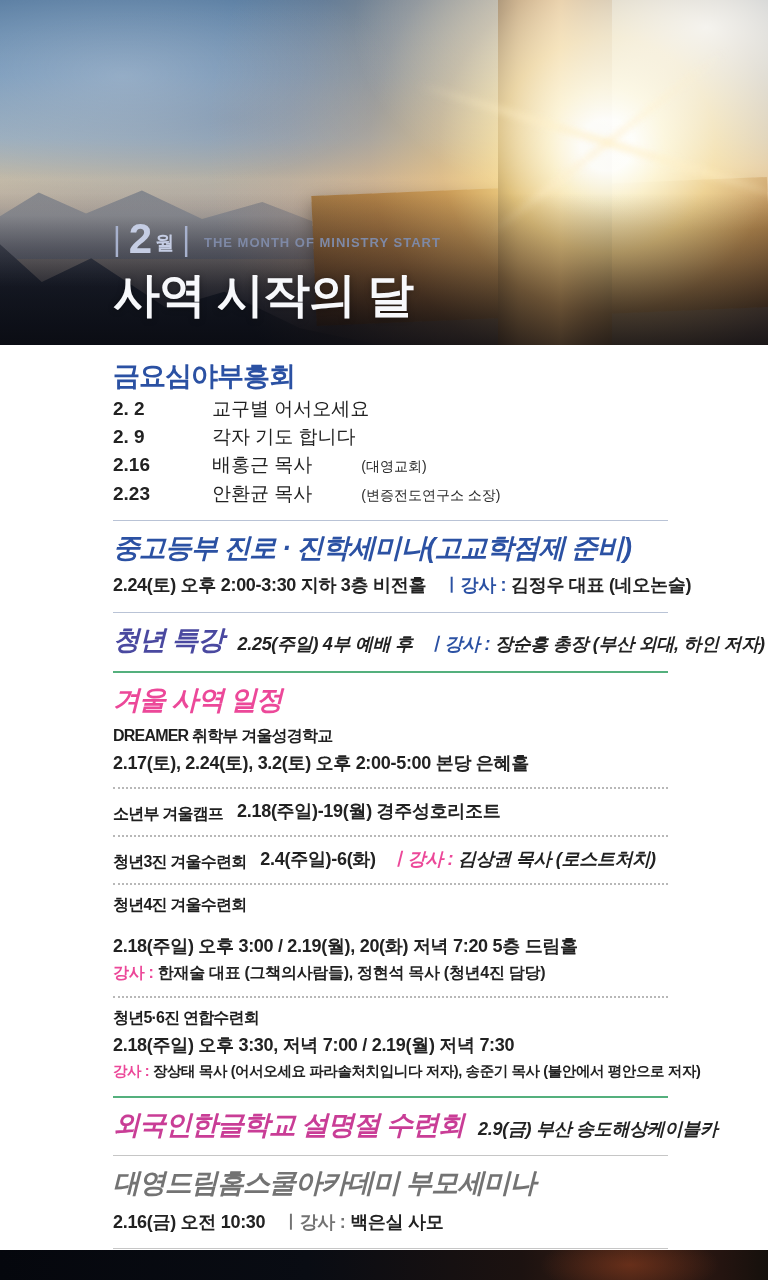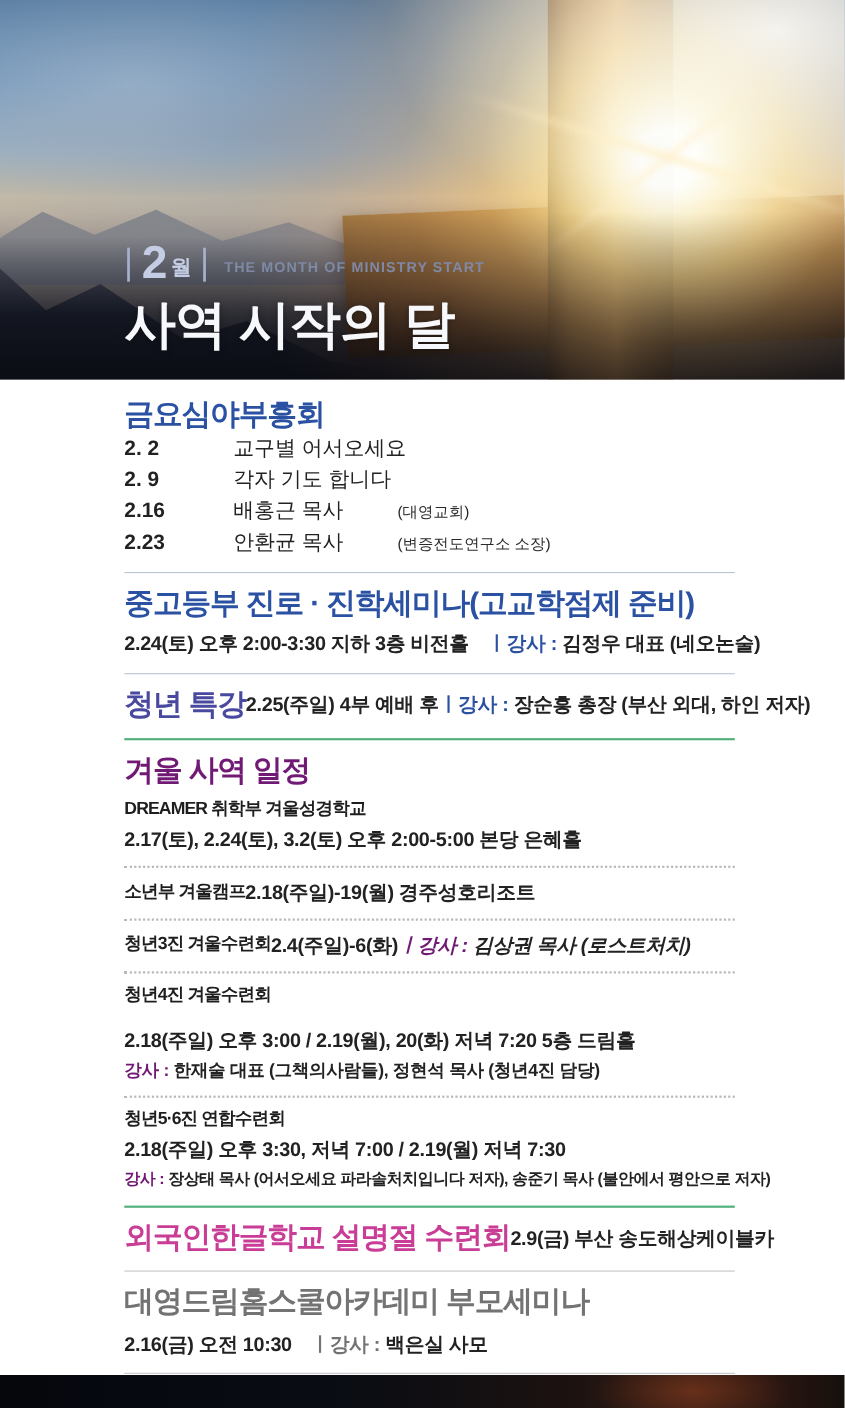--- a/index.html
+++ b/index.html
@@ -41,39 +41,39 @@
   .month-line { display:flex; align-items:center; color:#bcc5de; }
   .mbar { font-size:30px; font-weight:300; color:#a7b1cd; line-height:1; transform:scaleY(1.1); }
   .month-num { font-size:42px; font-weight:700; line-height:1; margin:0 3px 0 8px; color:#c5cde4; }
   .month-suffix { font-size:19px; font-weight:700; align-self:flex-end; margin:0 8px 4px 0; color:#c5cde4; }
   .hero-sub { font-size:13px; letter-spacing:1px; color:#7e89a6; font-weight:700; margin-left:14px; margin-top:6px; }
   .hero-title { margin-top:10px; font-size:47px; font-weight:800; color:#f7f8fb; letter-spacing:-1px; line-height:1.05;
     text-shadow:0 1px 6px rgba(0,0,0,0.35); }
 
   
   .content { padding:16px 100px 0 113px; color:#222; }
-  .t-blue { color:#2b51a3; } .t-indigo { color:#4a49a0; } .t-green { color:#701a75; }
+  .t-blue { color:#2b51a3; } .t-indigo { color:#4a49a0; } .t-green { color:#ec4899; }
   .t-magenta { color:#c93d96; } .t-orange { color:#737373; }
   .sec-title { font-size:27px; font-weight:800; letter-spacing:-1px; line-height:1.15; white-space:nowrap; }
   .sub-title { font-size:16px; font-weight:800; color:#1e1e1e; letter-spacing:-0.8px; line-height:1.2; }
-  .inline-row { display:flex; align-items:center; gap:0; white-space:nowrap; }
+  .inline-row { display:flex; align-items:flex-end; gap:14px; white-space:nowrap; }
   .rev-row { display:flex; align-items:baseline; font-size:19px; margin-top:5px; line-height:1.22;gap:43px; }
   .rev-row .date { font-weight:700; width:56px; flex:none; font-size:19px; }
   .rev-row .note { font-size:14px; margin-left:6px; color:#2a2a2a; }
   .detail { font-size:18px; font-weight:700; color:#222; margin-top:9px; white-space:nowrap; letter-spacing:-0.3px; }
   .detail .plain { font-weight:700; }
   .lect-label { font-weight:800; margin-left:12px; }
   .lect-value { font-weight:700; }
   .lect-line { font-size:16px; font-weight:700; margin-top:5px; white-space:nowrap; letter-spacing:-0.3px; }
   .lect-line .lect-label { margin-left:0; }
   .tight { font-size:14.5px; letter-spacing:-0.4px; }
   .sep-blue  { border:none; border-top:1px solid #b9c3d6; margin-top:15px; }
   .sep-green { border:none; border-top:2px solid #54b07d; margin-top:15px; }
   .sep-gray  { border:none; border-top:1px solid #c6c6c6; margin-top:14px; }
-  .sep-dot   { border:none; border-top:2px dotted #b8b8b8; margin-top:12px; } .mt10 { margin-top:10px; } .mt12 { margin-top:12px; }
+  .sep-dot   { border:none; border-top:2px dotted #b8b8b8; margin-top:12px; } .mt10 { margin-top:10px; } .mt12 { margin-top:12px;font-style:italic; }
 
   
   .footer-strip { position:absolute; left:0; bottom:0; width:768px; height:30px;
     background:
       radial-gradient(ellipse 120px 40px at 82% 50%, rgba(140,60,30,0.55), transparent 75%),
       linear-gradient(90deg, #05070d 0%, #090c13 40%, #1c1210 68%, #3a1f15 82%, #241410 94%, #15100c 100%); }
 </style>
 </head>
 <body>
 

